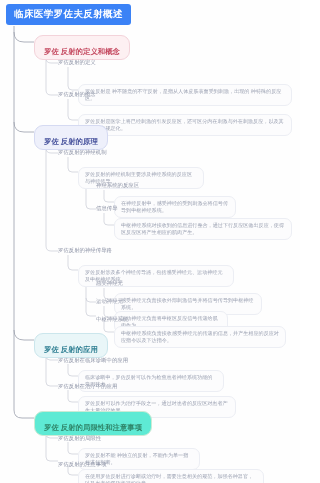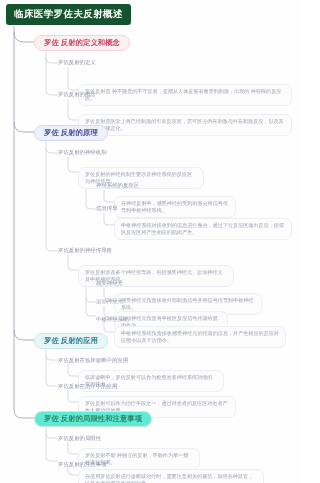--- a/index.html
+++ b/index.html
@@ -11,35 +11,35 @@
   }
   #map {
     position: relative;
     width: 300px; height: 483px;
     background: #fefefe;
   }
   #wires { position: absolute; left: 0; top: 0; width: 300px; height: 483px; pointer-events: none; }
 
   .title-badge {
     position: absolute; left: 6px; top: 4px;
-    background: #14532d;
+    background: #3b82f6;
     color: #ffffff;
     font-size: 9.5px;
     font-weight: bold;
     letter-spacing: .4px;
     padding: 5px 8px 6px 8px;
     border-radius: 3px;
     white-space: nowrap;
     line-height: 1;
   }
 
   .branch {
     position: absolute;
     border-radius: 9px;
-    padding: 3px 9px 4px 9px;
+    padding: 12px 9px 4px 9px;
     font-size: 7.4px;
     font-weight: bold;
     line-height: 1;
     white-space: nowrap;
     border: 1px solid transparent;
   }
   .b-pink   { background: #fdf0f2; border-color: #f3d3da; color: #c4485f; }
   .b-lav    { background: #eef0fb; border-color: #d5daf2; color: #45509b; }
   .b-teal   { background: #e9f6f8; border-color: #cbe6ec; color: #2f7f92; }
   .b-mint   { background: #5eead4; border-color: #ccead4; color: #2f8569; }

